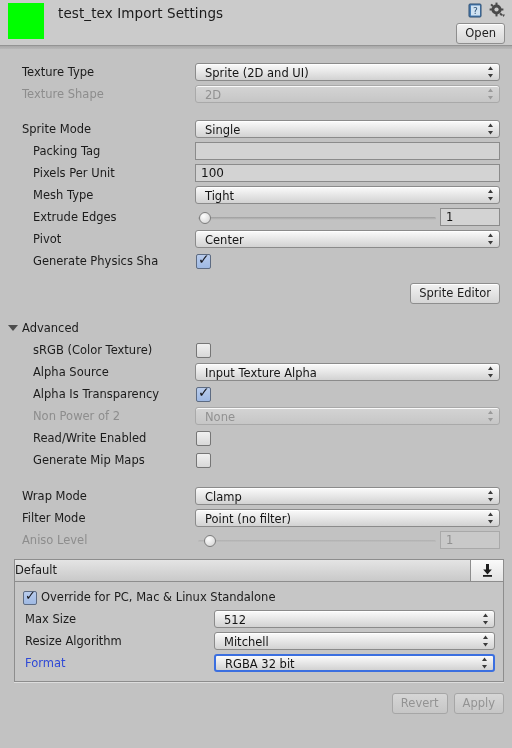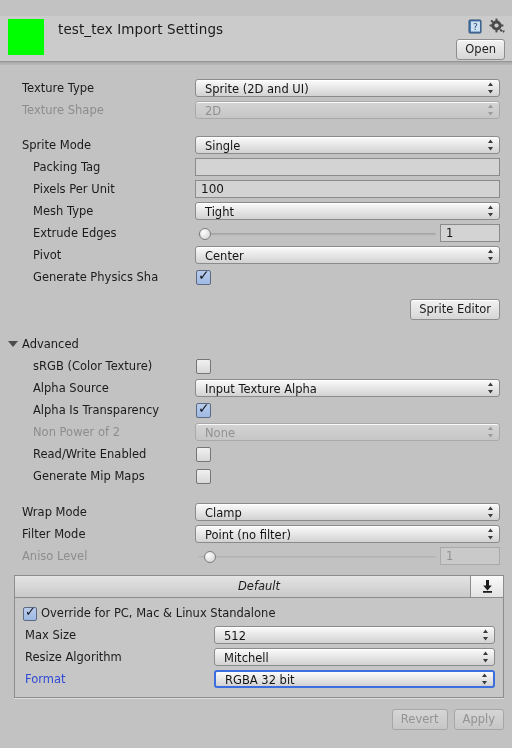--- a/index.html
+++ b/index.html
@@ -4,21 +4,21 @@
 <title>Unity Texture Import Settings</title>
 <style>
   html,body{margin:0;padding:0;}
   body{
     width:512px;height:748px;overflow:hidden;
     background:#c2c2c2;
     font-family:"DejaVu Sans","Liberation Sans",sans-serif;
     font-size:11.5px;color:#1b1b1b;
     -webkit-font-smoothing:antialiased;
   }
-  .inspector{position:relative;width:512px;height:724px;margin-top:16px;}
+  .inspector{position:relative;width:512px;height:724px;}
 
   
   .header{position:relative;height:45px;background:#cbcbcb;}
   .thumb{position:absolute;left:8px;top:3px;width:36px;height:36px;background:#00ff00;}
   .title{position:absolute;left:58px;top:5px;font-size:13.5px;color:#1b1b1b;letter-spacing:.1px;}
   .hdr-icons{position:absolute;right:6px;top:2px;display:flex;gap:5px;align-items:center;}
   .icon-help{width:17px;height:17px;}
   .icon-gear{width:17px;height:17px;}
   .open-btn{
     position:absolute;right:7px;top:23px;
@@ -99,21 +99,21 @@
     border-top:6px solid #4d4d4d;}
   .fold .lbl{left:22px;}
 
   
   .platbox{position:absolute;left:14px;right:8px;
     border:1px solid #8d8d8d;background:#c6c6c6;box-sizing:border-box;
     box-shadow:0 1px 0 rgba(255,255,255,.45);}
   .plattab{position:relative;height:21px;
     background:linear-gradient(#e4e4e4,#c9c9c9);
     border-bottom:1px solid #8d8d8d;}
-  .plattab .tabname{position:absolute;left:0;right:0;top:3px;text-align:center;font-size:11.5px;color:#1b1b1b;font-style:italic;}
+  .plattab .tabname{position:absolute;left:0;right:0;top:3px;text-align:left;font-size:11.5px;color:#1b1b1b;}
   .dlbtn{position:absolute;right:0;top:0;width:33px;height:21px;
     background:linear-gradient(#fafafa,#e2e2e2);border-left:1px solid #8d8d8d;
     box-sizing:border-box;}
   .dlbtn svg{position:absolute;left:9px;top:3px;}
   .platbody{position:relative;padding:5px 0 6px;}
   .ovrow{position:relative;height:22px;}
   .ovcb{position:absolute;left:8px;top:4px;width:14px;height:14px;
     border:1px solid #5d6b82;border-radius:2px;box-sizing:border-box;
     background:linear-gradient(#b9ccec,#9fb9e3);}
   .ovcb .ck{position:absolute;left:1px;top:-4px;font-size:13px;color:#17171c;font-weight:bold;line-height:15px;}

